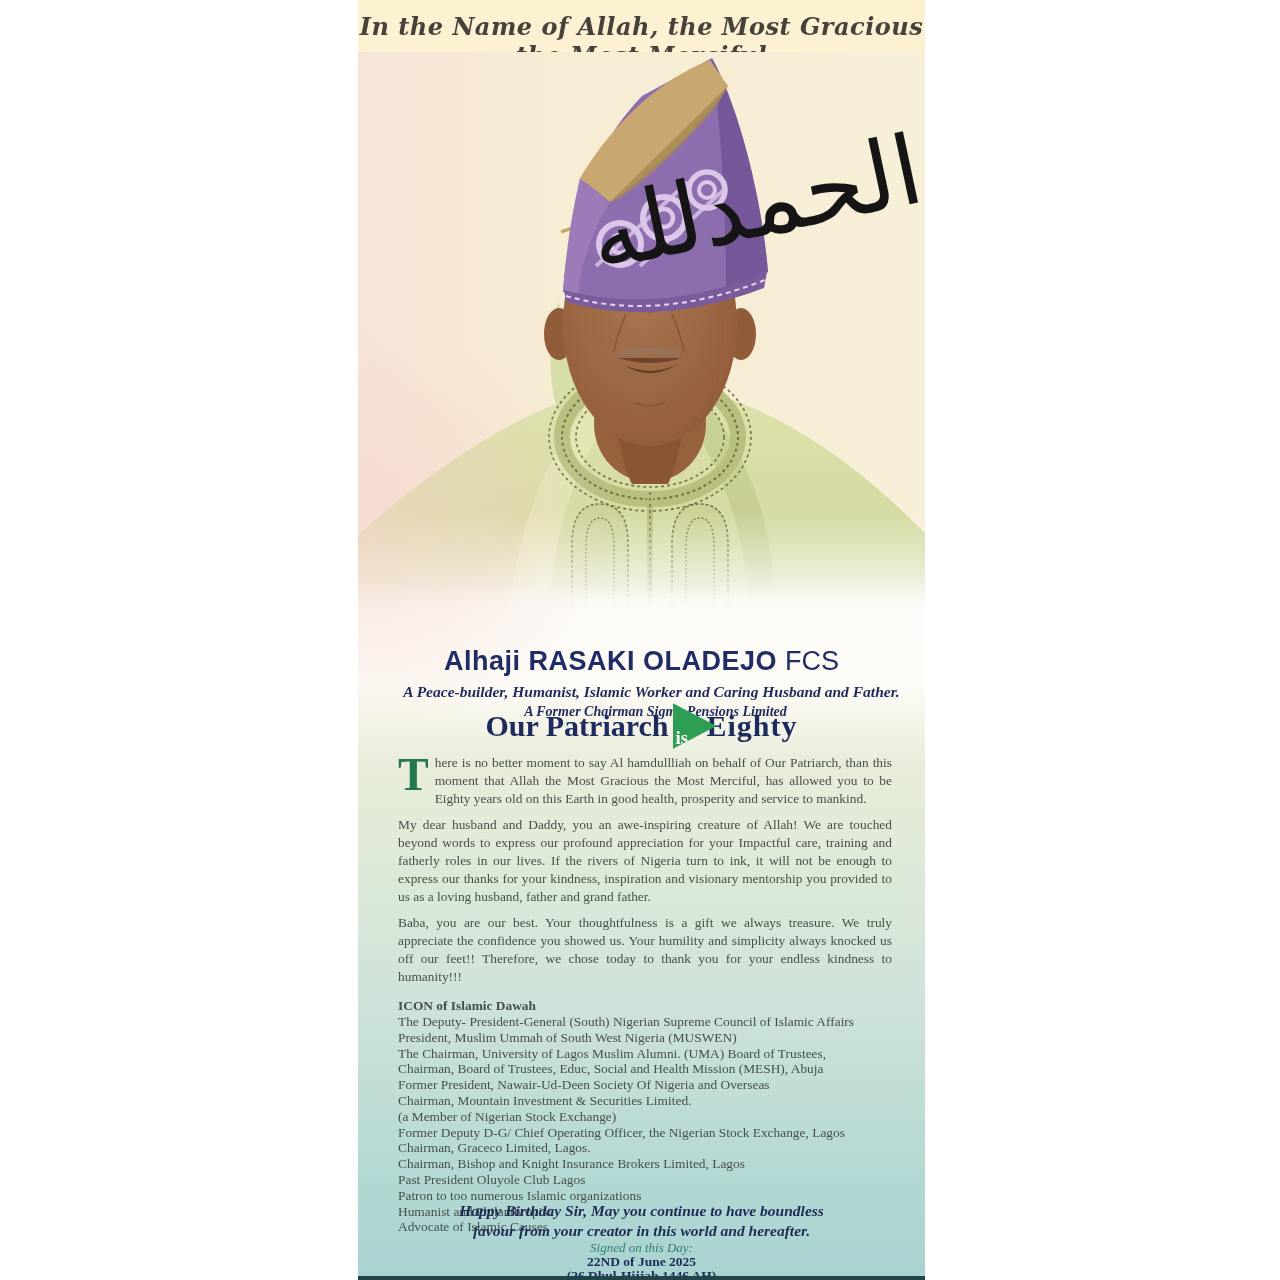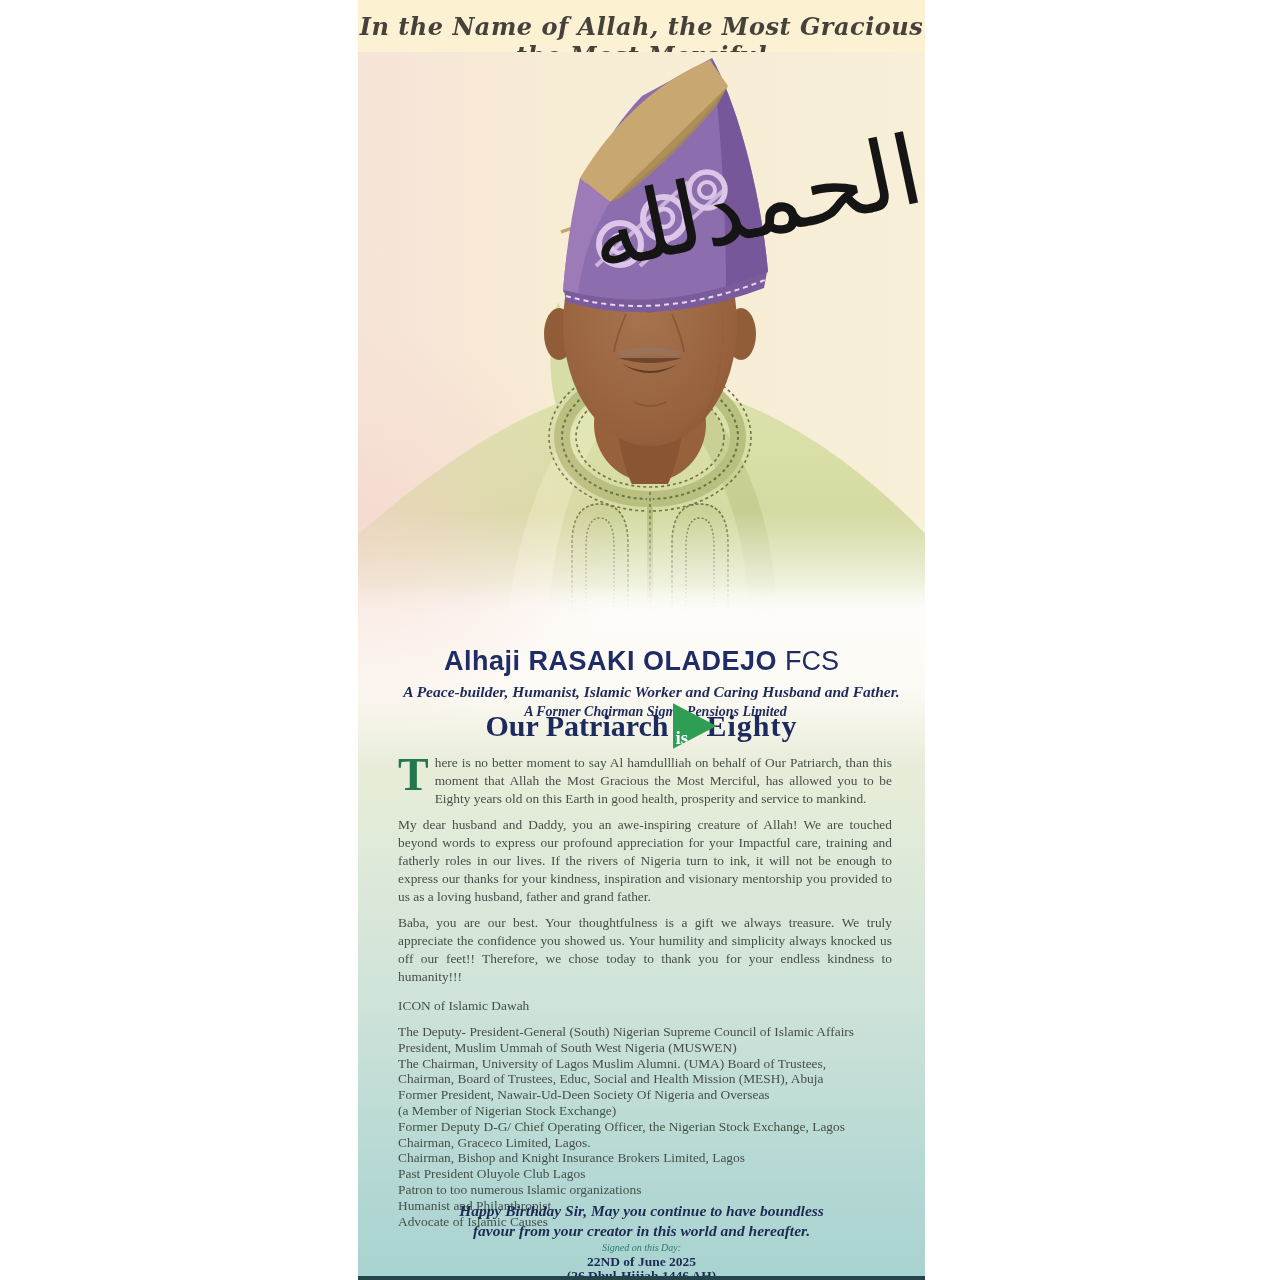--- a/index.html
+++ b/index.html
@@ -70,29 +70,29 @@
   
   .content{
     position:absolute;top:754px;left:40px;right:33px;color:#454f49;
     font-size:13.4px;line-height:18px;text-align:justify;
   }
   .content p{margin:0 0 8px 0;}
   .dropcap{
     float:left;color:#23764d;font-size:46px;line-height:38px;font-weight:bold;
     padding-right:6px;padding-top:2px;font-family:"Liberation Serif",serif;
   }
-  .titles-header{font-weight:normal;margin-top:11px;margin-bottom:10px;line-height:17px;}
+  .titles-header{font-weight:bold;margin-top:11px;margin-bottom:0;line-height:17px;}
   .titles-list div{line-height:15.8px;text-align:left;}
   
   .closing{
     position:absolute;top:1201px;left:0;width:100%;text-align:center;
     font-weight:bold;font-style:italic;color:#1e2a55;font-size:15.5px;line-height:20px;
   }
   .signed{position:absolute;top:1241px;left:0;width:100%;text-align:center;}
-  .signed .label{font-style:italic;color:#2e7d74;font-size:10px;line-height:14px;}
+  .signed .label{font-style:italic;color:#2e7d74;font-size:13px;line-height:14px;}
   .signed .date,.signed .hijri{font-weight:bold;color:#1e2a55;font-size:13.5px;line-height:14px;}
   .bottom-bar{position:absolute;bottom:0;left:0;width:100%;height:4px;background:#24444c;}
 </style>
 </head>
 <body>
 
 <div class="poster">
 
   <div class="bismillah">In the Name of Allah, the Most Gracious the Most Merciful</div>
 
@@ -227,20 +227,21 @@
     <p>My dear husband and Daddy, you an awe-inspiring creature of Allah! We are touched beyond words to express our profound appreciation for your Impactful care, training and fatherly roles in our lives. If the rivers of Nigeria turn to ink, it will not be enough to express our thanks for your kindness, inspiration and visionary mentorship you provided to us as a loving  husband, father  and grand father.</p>
     <p>Baba, you are our best. Your thoughtfulness is a gift we always treasure. We truly appreciate the confidence you showed us. Your humility and simplicity always knocked us off our feet!! Therefore, we chose today to thank you for your endless kindness to humanity!!!</p>
 
     <div class="titles-header">ICON of Islamic Dawah</div>
     <div class="titles-list">
       <div>The Deputy- President-General (South) Nigerian Supreme Council of Islamic Affairs</div>
       <div>President, Muslim Ummah of South West Nigeria (MUSWEN)</div>
       <div>The Chairman, University of Lagos Muslim Alumni. (UMA) Board of Trustees,</div>
       <div>Chairman, Board of Trustees, Educ, Social and Health Mission (MESH), Abuja</div>
       <div>Former President,  Nawair-Ud-Deen Society Of Nigeria and Overseas</div>
+      <div>Chairman, Mountain Investment &amp; Securities Limited.</div>
       <div>(a Member of Nigerian Stock Exchange)</div>
       <div>Former Deputy D-G/ Chief Operating Officer, the Nigerian Stock Exchange, Lagos</div>
       <div>Chairman, Graceco Limited,  Lagos.</div>
       <div>Chairman, Bishop and Knight Insurance Brokers Limited, Lagos</div>
       <div>Past President Oluyole Club Lagos</div>
       <div>Patron to too numerous Islamic organizations</div>
       <div>Humanist and Philanthropist</div>
       <div>Advocate of Islamic Causes</div>
     </div>
   </div>

